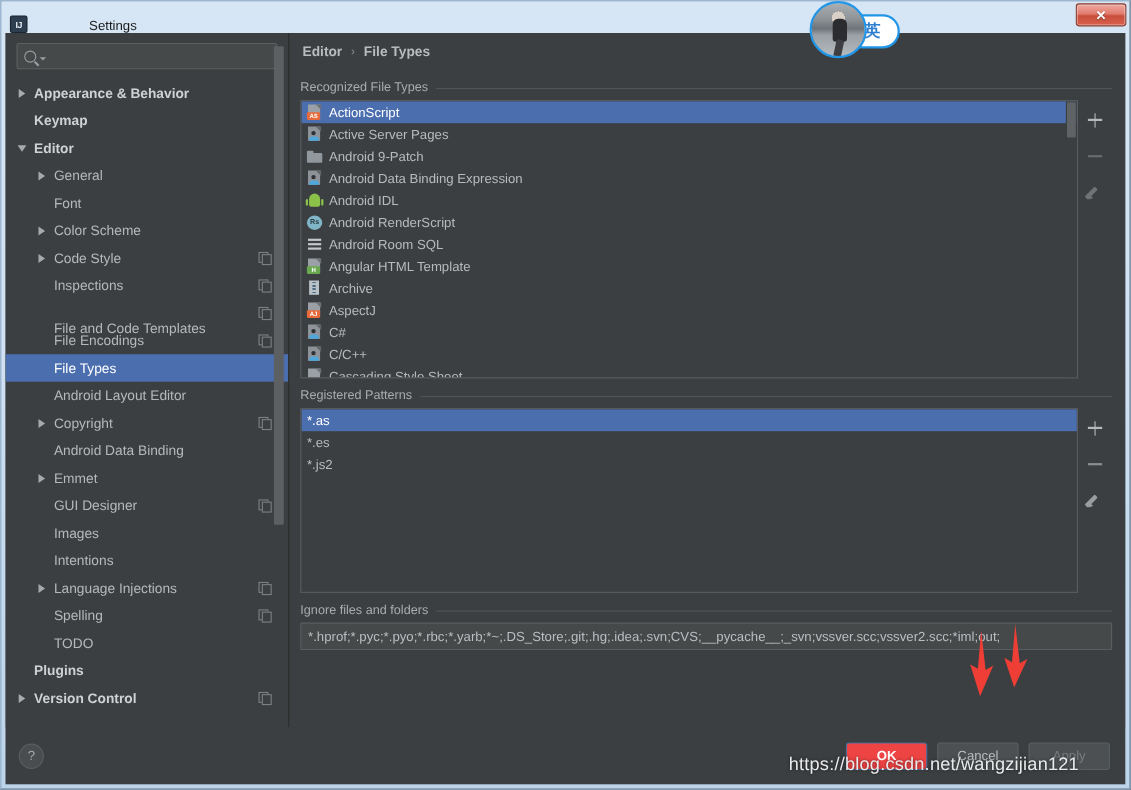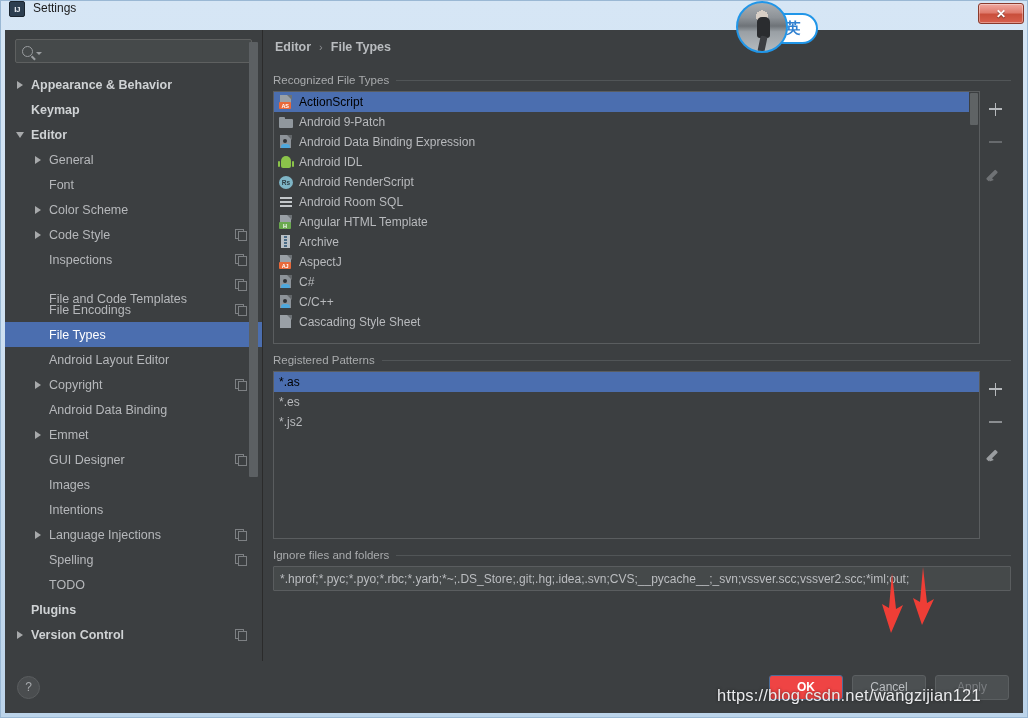--- a/index.html
+++ b/index.html
@@ -15,23 +15,24 @@
     position: absolute; left: 0; top: 0;
     width: 1028px; height: 718px;
     background: linear-gradient(to bottom, #d6e6f5 0%, #cfe1f2 45%, #bcd4ea 100%);
     border: 1px solid #9ab8d4;
     display: flex; flex-direction: column;
   }
 
   
   #titlebar {
     height: 29px; flex: 0 0 29px;
-    display: flex; align-items: flex-start;
+    display: flex; align-items: flex-end;
     padding-left: 8px;
     position: relative;
+    gap: 48px;
   }
   #app-icon {
     width: 16px; height: 16px;
     background: #2c3e50;
     border: 1px solid #1a252f;
     border-radius: 2px;
     position: relative;
     flex: 0 0 16px;
     display: flex; align-items: center; justify-content: center;
   }
@@ -240,21 +241,21 @@
   #patterns-frame { height: 168px; }
 
   .list-row {
     height: 20px;
     display: flex; align-items: center;
     padding-left: 5px;
     cursor: pointer;
     white-space: nowrap;
   }
   .list-row.selected { background: #4b6eaf; }
-  .list-row.selected .lbl { color: #000000; }
+  .list-row.selected .lbl { color: #ffffff; }
   .list-row .lbl {
     font-size: 12px; color: #b8babd;
     margin-left: 6px;
   }
   .pat-row .lbl { margin-left: 0; }
 
   
   .fi { width: 14px; height: 14px; position: relative; flex: 0 0 14px; }
 
   
@@ -705,20 +706,27 @@
         <div class="list-block">
           <div class="list-frame" id="filetype-frame">
             <div id="filetype-rows">
                 <div class="list-row selected">
                   <span class="fi fi-page">
                     <span class="fi-tag tag-as">AS</span>
                   </span>
                   <span class="lbl">ActionScript</span>
                 </div>
                 <div class="list-row">
+                  <span class="fi fi-person">
+                    <span class="head"></span>
+                    <span class="body"></span>
+                  </span>
+                  <span class="lbl">Active Server Pages</span>
+                </div>
+                <div class="list-row">
                   <span class="fi fi-folder"></span>
                   <span class="lbl">Android 9-Patch</span>
                 </div>
                 <div class="list-row">
                   <span class="fi fi-person">
                     <span class="head"></span>
                     <span class="body"></span>
                   </span>
                   <span class="lbl">Android Data Binding Expression</span>
                 </div>

